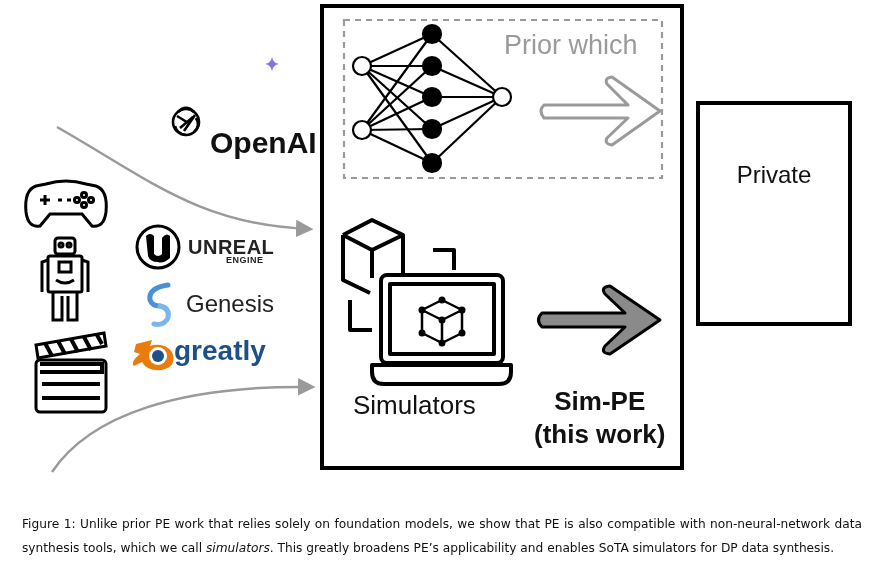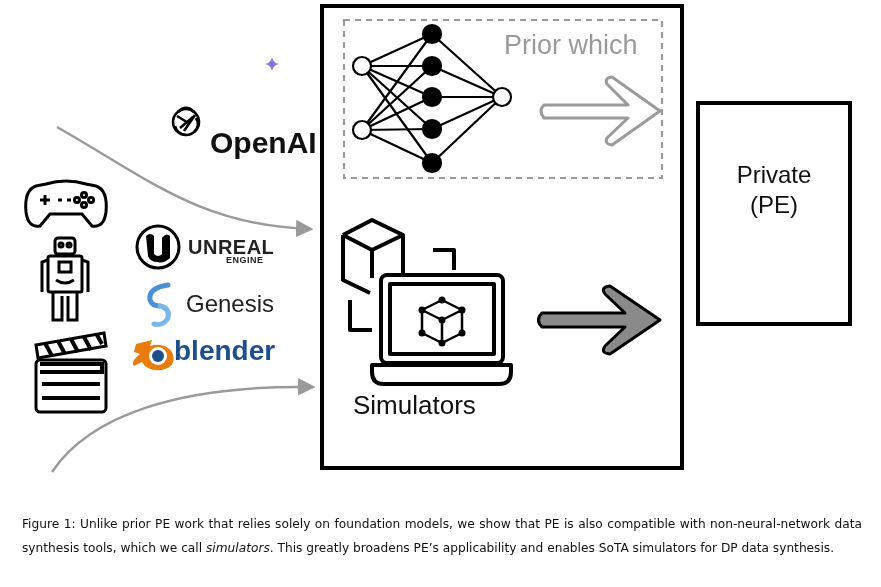--- a/index.html
+++ b/index.html
@@ -142,25 +142,28 @@
 
     <g>
       <path d="M136,344 L152,340 L150,346 Q164,342 172,352 Q178,366 162,370 Q148,372 142,362 L134,366 Q130,362 140,354 L134,352 Z" fill="#e87d0d"></path>
       <circle cx="158" cy="356" r="9" fill="#fff"></circle>
       <circle cx="158" cy="356" r="6" fill="#1d4f8a"></circle>
     </g>
   </svg>
 
   <div class="lbl prior-label">Prior which</div>
   <div class="lbl sim-label">Simulators</div>
+  <div class="lbl simpe-label">
+    <div>Sim-PE</div>
+    <div>(this work)</div>
+  </div>
   <div class="lbl pe-label">
     <div>Private</div>
-    <div>(PE)</div>
   </div>
 
   <div class="lbl openai">OpenAI</div>
   <div class="lbl unreal">UNREAL</div>
   <div class="lbl unreal-sub">ENGINE</div>
   <div class="lbl genesis">Genesis</div>
-  <div class="lbl blender">blender</div>
+  <div class="lbl blender">greatly</div>
 </div>
 
 <div id="caption"><span>Figure 1: Unlike prior PE work that relies solely on foundation models, we show that PE is also compatible with non-neural-network data synthesis tools, which we call </span><em>simulators</em><span>. This greatly broadens PE’s applicability and enables SoTA simulators for DP data synthesis.</span></div>
 
 </body></html>

